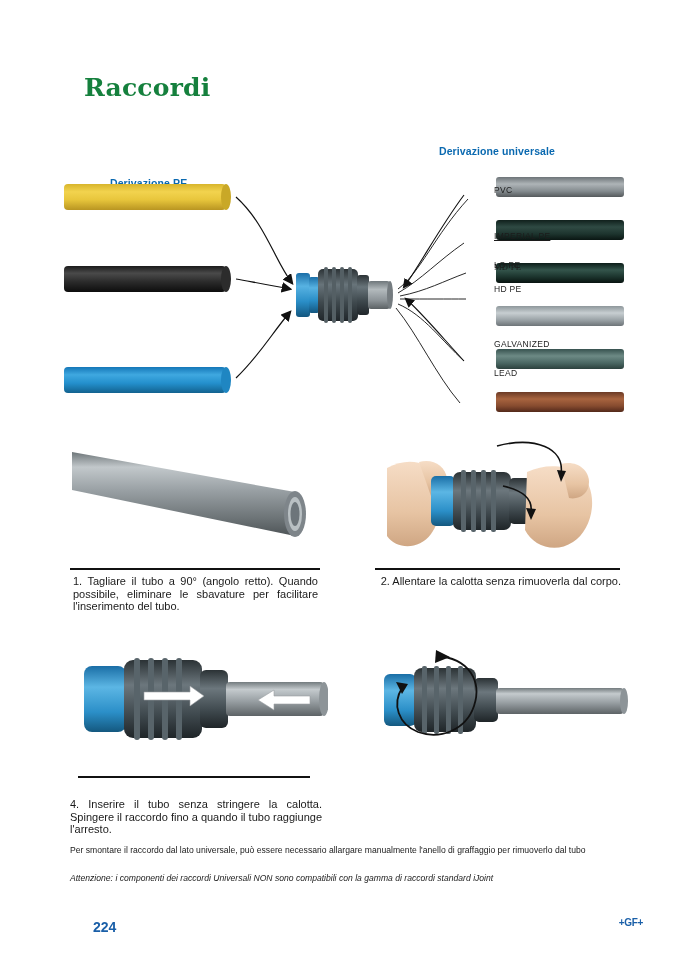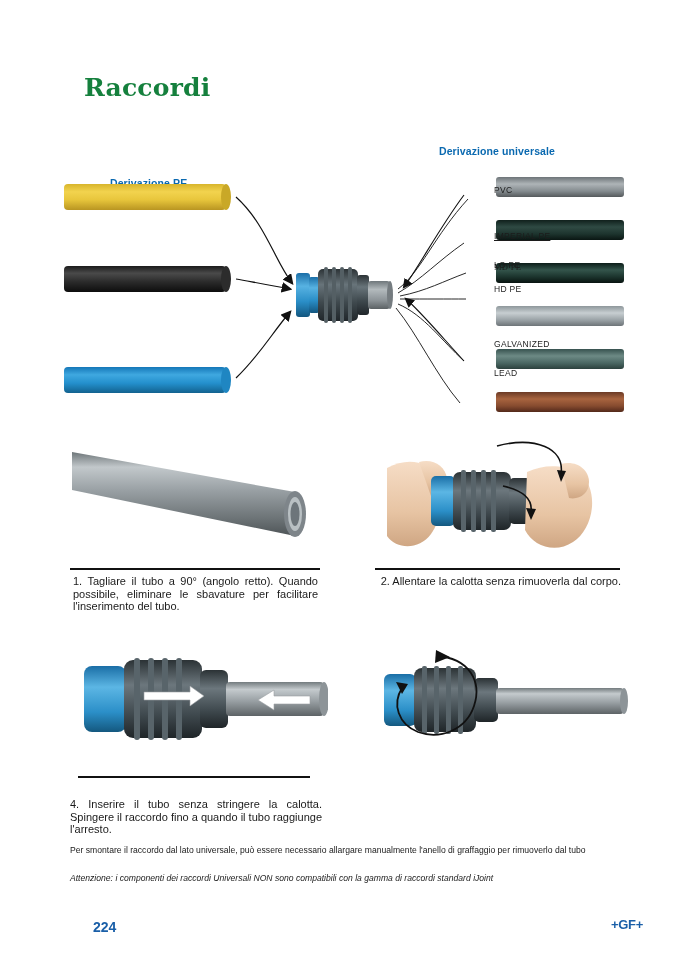--- a/index.html
+++ b/index.html
@@ -139,21 +139,21 @@
     top: 919px;
     font-size: 14px;
     font-weight: bold;
     color: #1a5fa8;
     margin-left: 46px;
   }
   .logo {
     position: absolute;
     right: 47px;
     top: 917px;
-    font-size: 13px;
+    font-size: 10px;
     font-weight: bold;
     color: #1a5fa8;
     letter-spacing: -0.3px;
   }
 
   
   .photo { position: absolute; overflow: hidden; }
   svg { display: block; }
 </style>
 </head>

